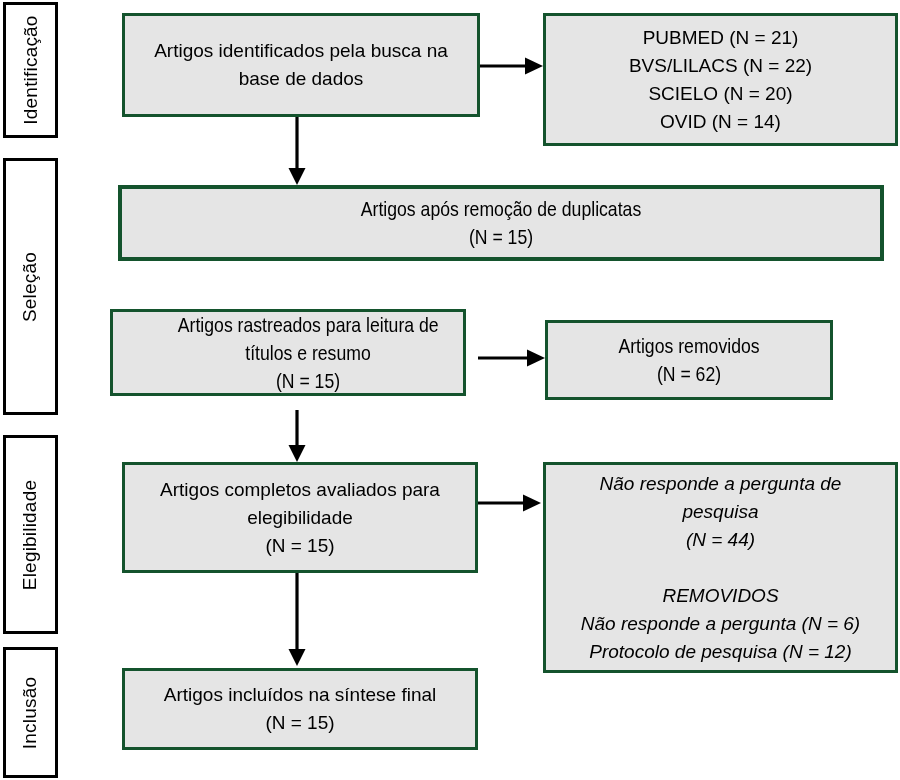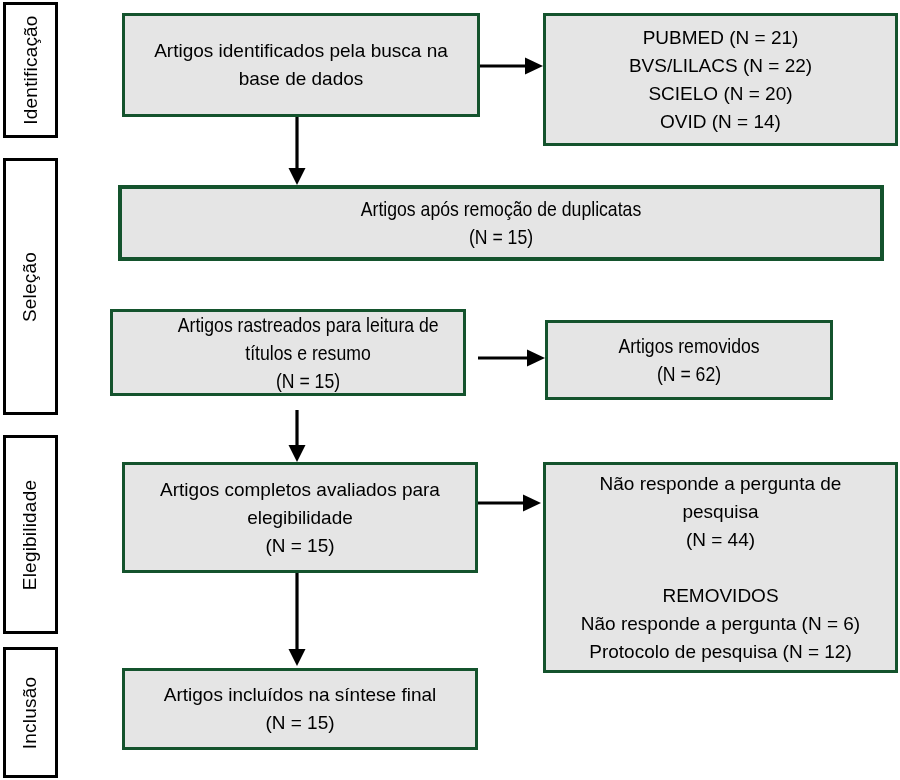--- a/index.html
+++ b/index.html
@@ -112,21 +112,21 @@
   </div>
 
   <div class="box" style="left:122px; top:462px; width:356px; height:111px;">
     <div class="txt">
       <div class="ln">Artigos completos avaliados para</div>
       <div class="ln">elegibilidade</div>
       <div class="ln">(N = 15)</div>
     </div>
   </div>
 
-  <div class="box" style="left:543px; top:462px; width:355px; height:211px;">
+  <div class="box" style="left:543px; top:462px; width:355px; height:211px;font-style:italic;">
     <div class="txt">
       <div class="ln">Não responde a pergunta de</div>
       <div class="ln">pesquisa</div>
       <div class="ln">(N = 44)</div>
       <div class="ln"></div>
       <div class="ln">REMOVIDOS</div>
       <div class="ln">Não responde a pergunta (N = 6)</div>
       <div class="ln">Protocolo de pesquisa (N = 12)</div>
     </div>
   </div>

